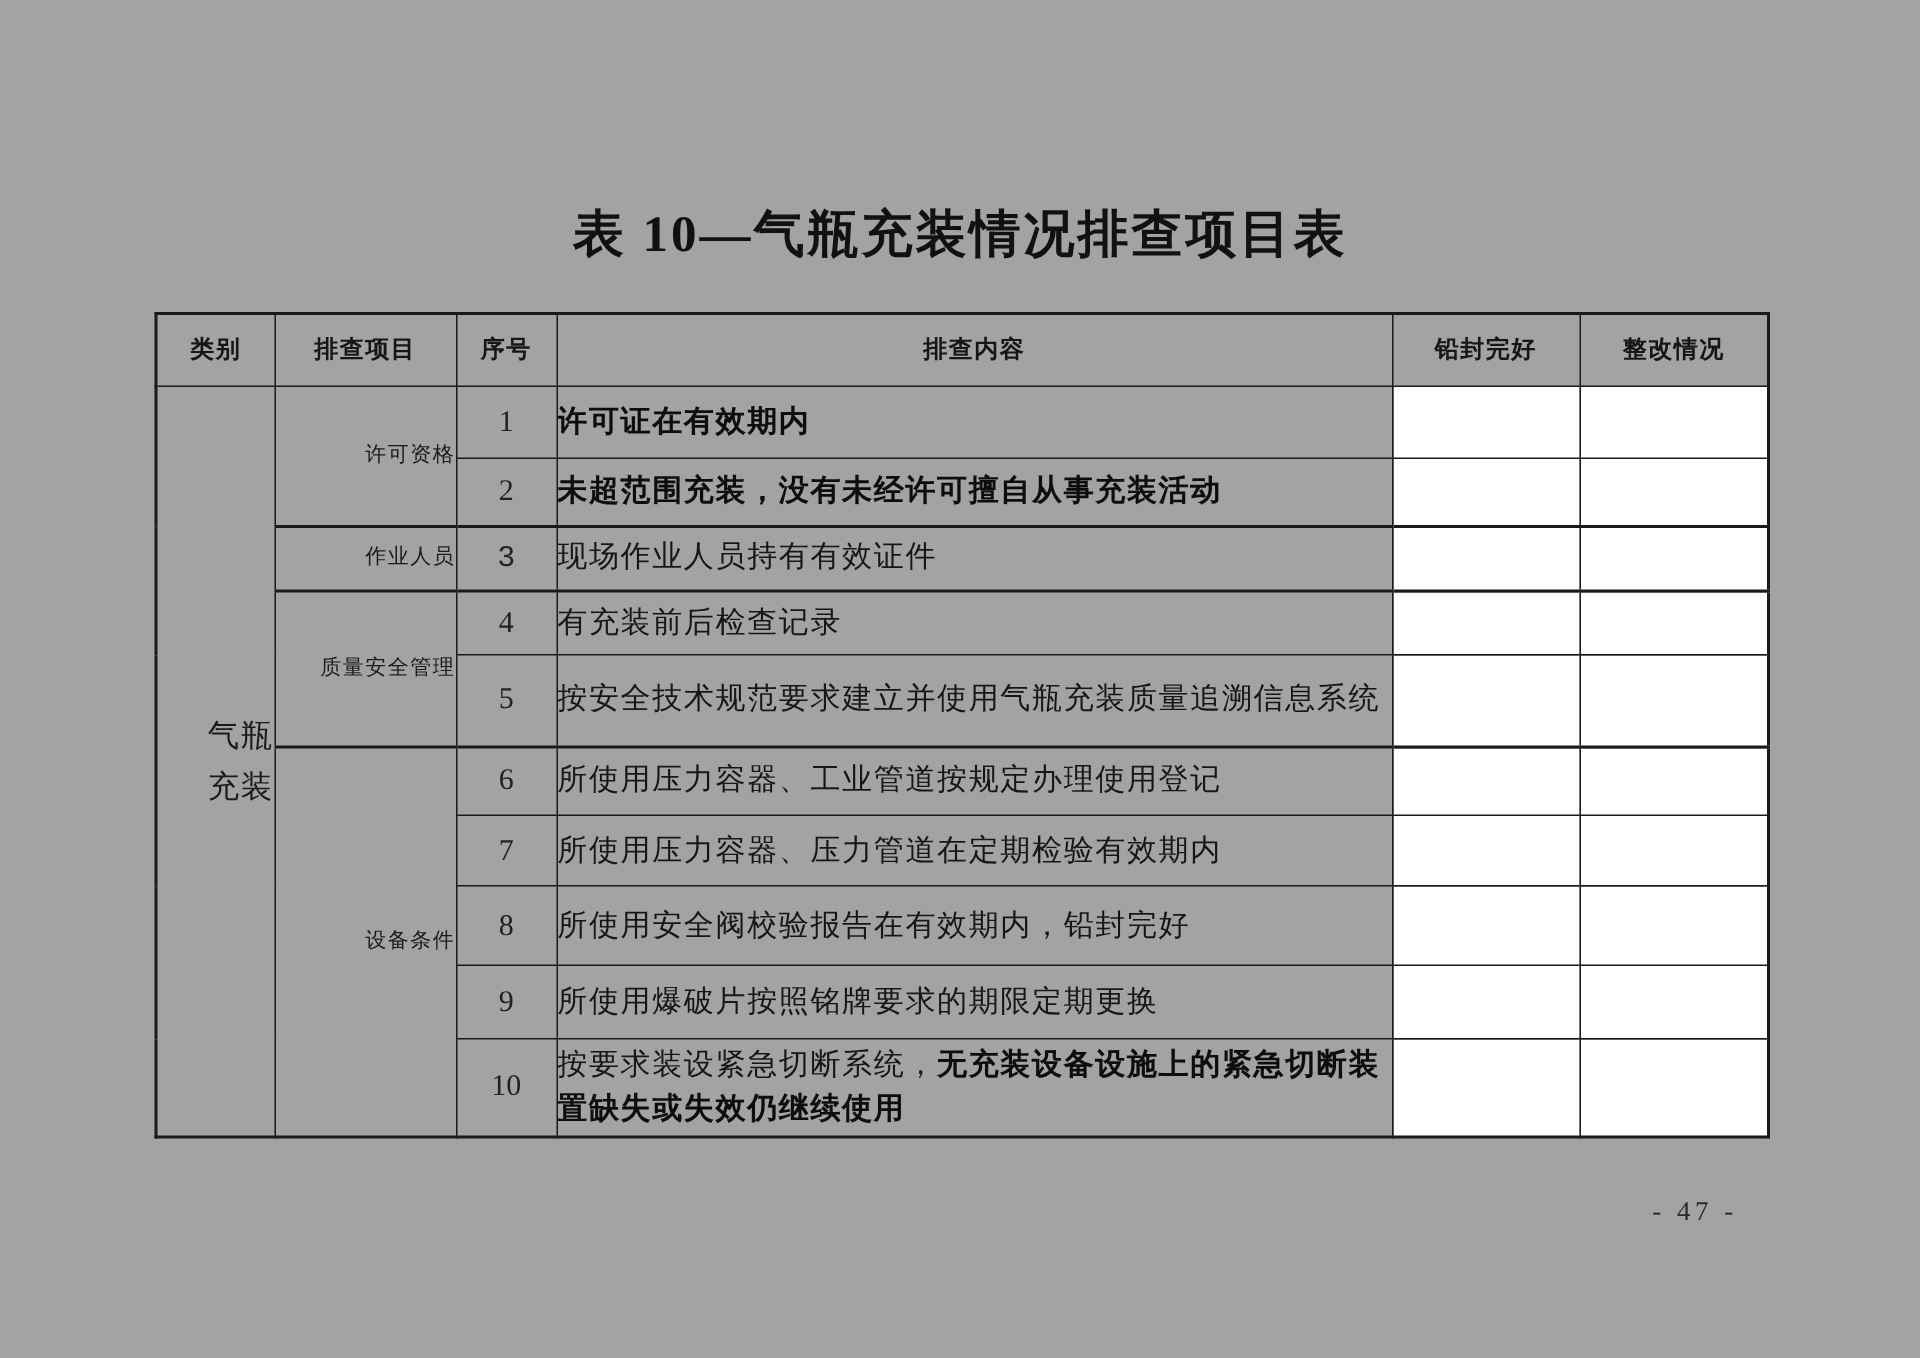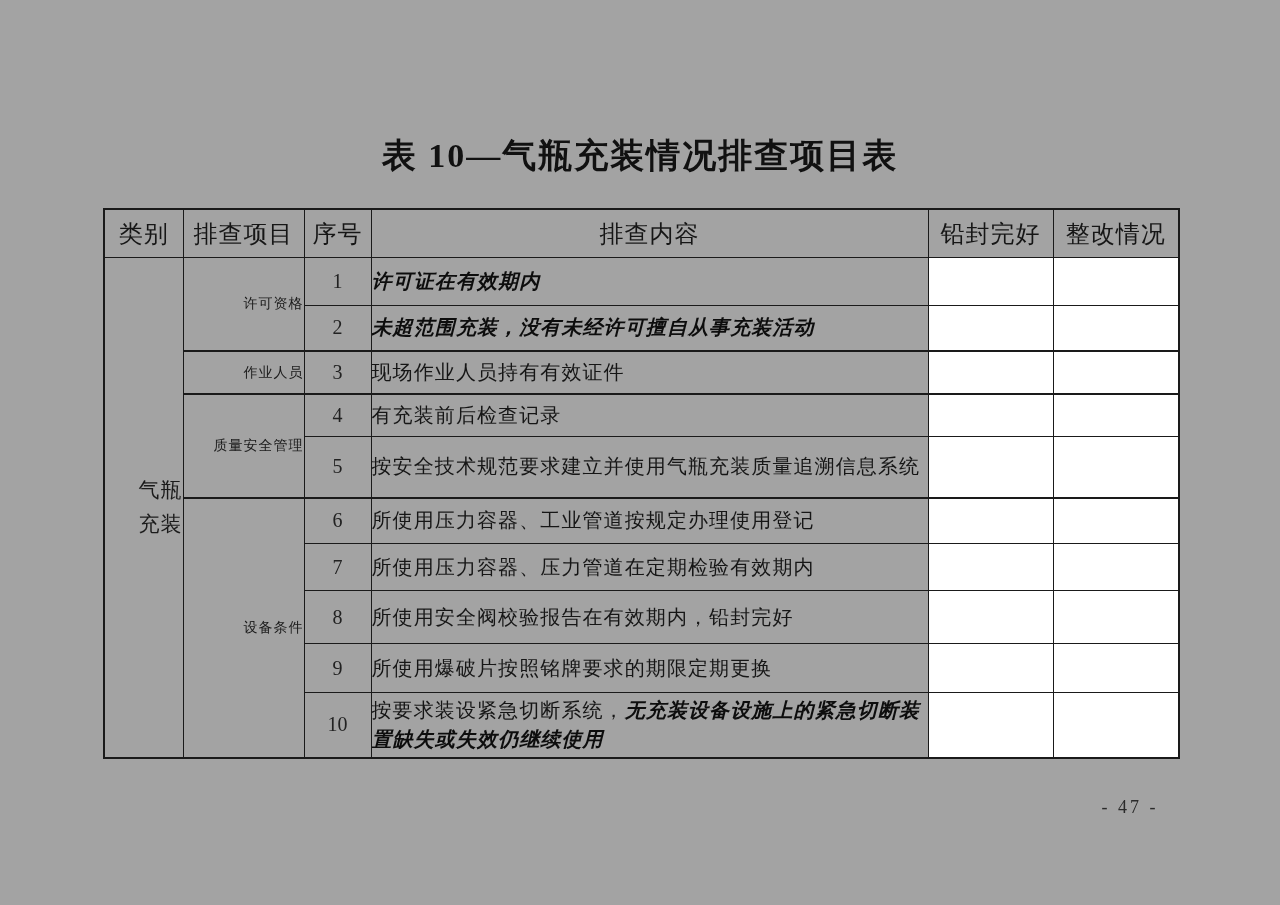--- a/index.html
+++ b/index.html
@@ -40,31 +40,31 @@
   table.inspection td {
     border: 1px solid #1a1a1a;
     padding: 0;
     vertical-align: middle;
     overflow: hidden;
   }
   thead th {
     height: 47px;
     border-bottom: 2px solid #1a1a1a;
     font-family: "Liberation Sans", "DejaVu Sans", sans-serif;
-    font-weight: normal;
-    font-size: 24px;
+    font-weight: bold;
+    font-size: 16px;
     letter-spacing: 1px;
     text-align: center;
     color: #161616;
   }
   tr.thick-top > td { border-top: 2px solid #1a1a1a; }
 
   tr.r1  { height: 48px; }
   tr.r2  { height: 45px; }
-  tr.r3  { height: 43px; }
+  tr.r3  { height: 43px; font-family: Liberation Mono, monospace; }
   tr.r4  { height: 43px; }
   tr.r5  { height: 61px; }
   tr.r6  { height: 46px; }
   tr.r7  { height: 47px; }
   tr.r8  { height: 53px; }
   tr.r9  { height: 49px; }
   tr.r10 { height: 65px; }
 
   td.cell-category {
     text-align: right;
@@ -89,21 +89,21 @@
     color: #222;
   }
   td.cell-content {
     text-align: left;
     font-size: 20px;
     letter-spacing: 1.1px;
     line-height: 29px;
     padding: 2px 2px 2px 8px;
     color: #161616;
   }
-  td.cell-content .seg-bold { font-weight: bold; color: #0d0d0d; font-style: italic; }
+  td.cell-content .seg-bold { font-weight: bold; color: #0d0d0d; }
   td.cell-blank { background: #ffffff; }
 
   .page-number {
     position: absolute;
     top: 797px;
     left: 1080px;
     width: 100px;
     text-align: center;
     font-size: 18px;
     letter-spacing: 3px;

